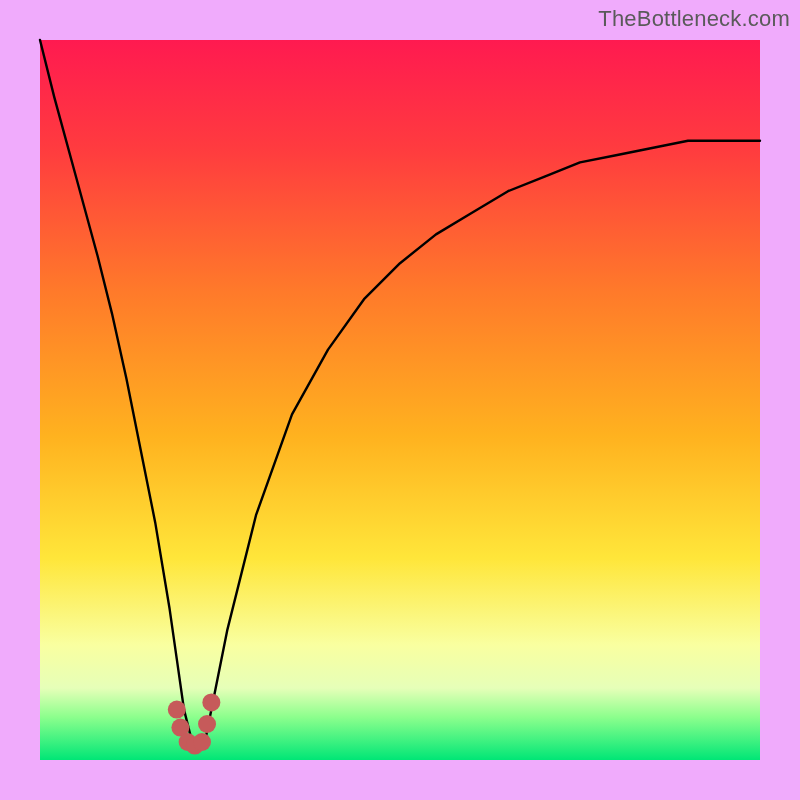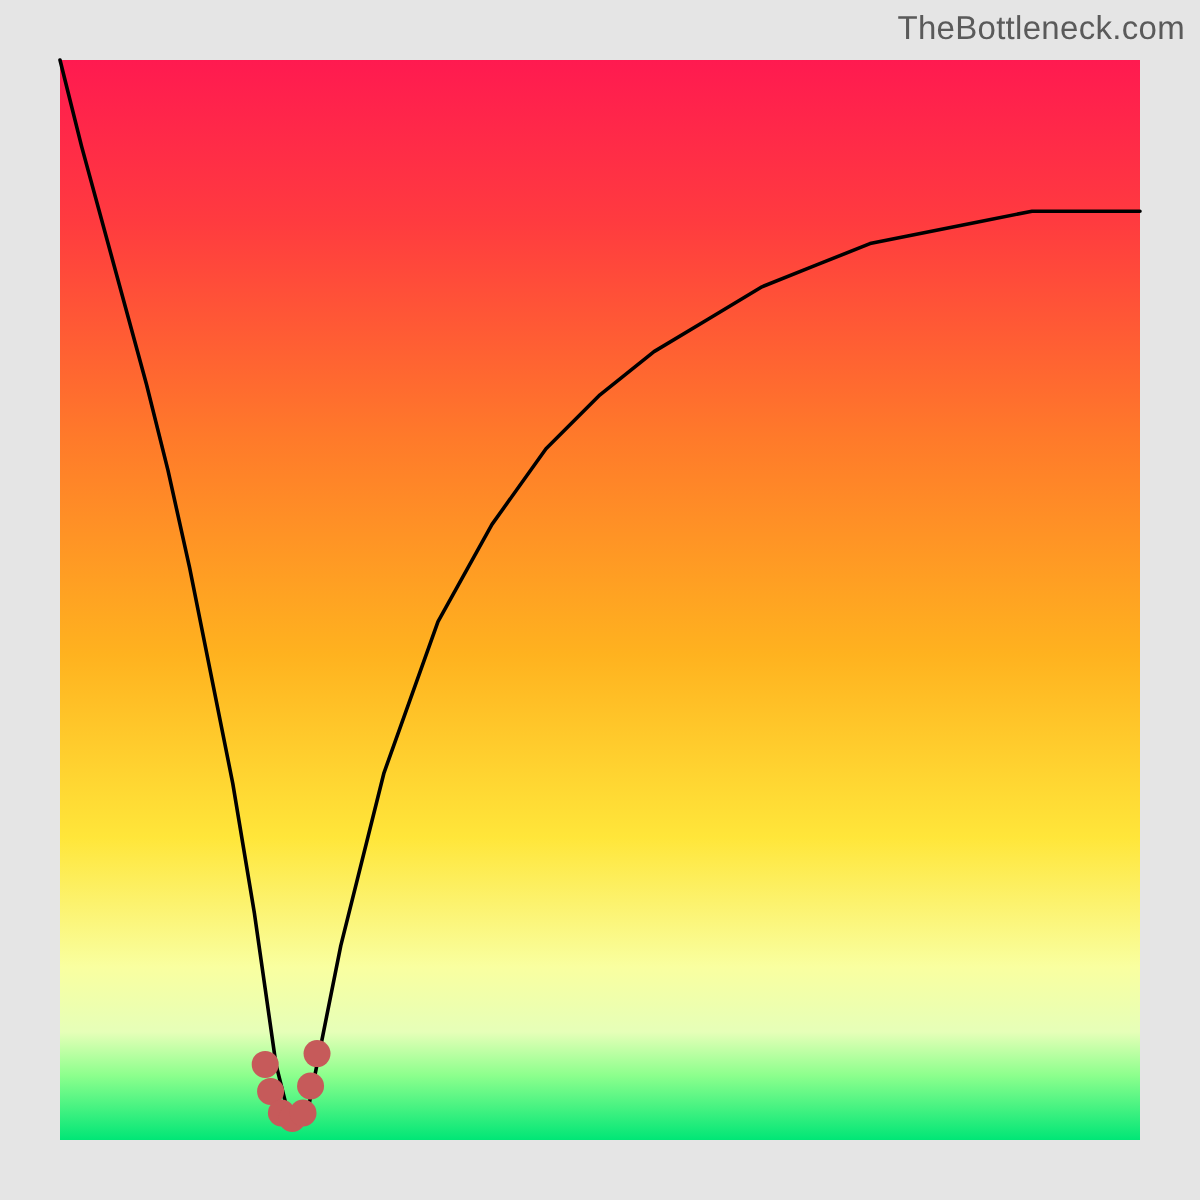--- a/index.html
+++ b/index.html
@@ -10,21 +10,21 @@
     background: #000;
     overflow: hidden;
     font-family: Arial, Helvetica, sans-serif;
   }
   .frame {
     position: absolute;
     left: 0;
     top: 0;
     width: 800px;
     height: 800px;
-    background: #e5e5e5;
+    background: #f0abfc;
   }
   .plot {
     position: absolute;
     left: 40px;
     top: 40px;
     width: 720px;
     height: 720px;
     
   }
   .watermark {

